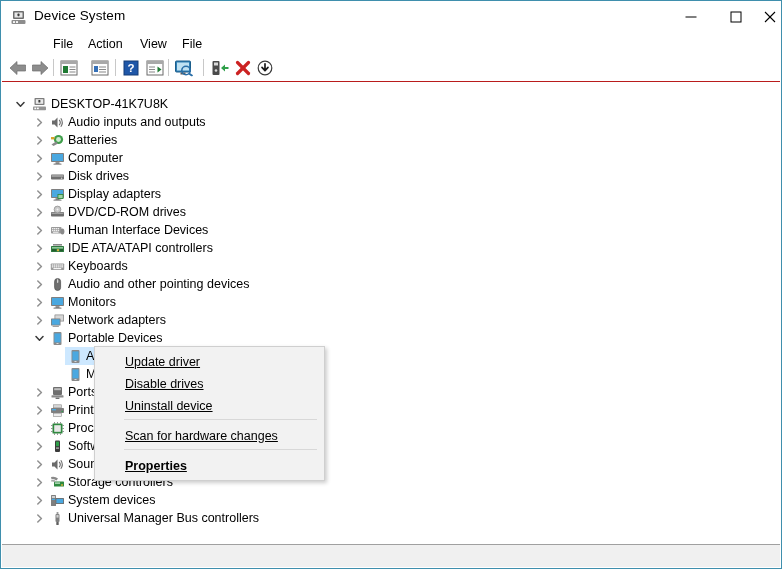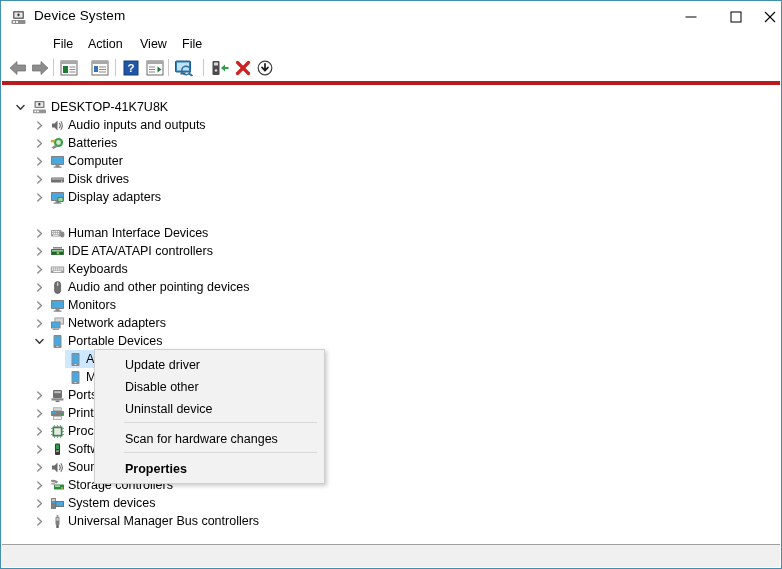--- a/index.html
+++ b/index.html
@@ -84,21 +84,21 @@
     position: absolute; top: 4px;
     width: 1px; height: 17px;
     background: #c8c8c8;
   }
 
   
   #content {
     position: absolute; left: 1px; top: 81px;
     width: 778px; height: 457px;
     background: #ffffff;
-    border-top: 4px solid #b91c1c;
+    border-top: 1px solid #b91c1c;
     overflow: hidden;
   }
   #tree {
     position: absolute; left: 0; top: 0;
     width: 778px; height: 456px;
   }
   .row {
     position: absolute;
     height: 18px;
     left: 0; right: 0;
@@ -140,20 +140,21 @@
     z-index: 50;
   }
   .ctxitem {
     position: absolute;
     left: 1px; width: 229px; height: 22px;
     font-size: 12.5px; color: #000;
     line-height: 22px;
     padding-left: 29px;
     cursor: default;
     white-space: nowrap;
+    text-decoration: underline;
   }
   .ctxitem.bold { font-weight: bold; }
   .ctxsep {
     position: absolute;
     left: 29px; width: 193px; height: 1px;
     background: #d8d8d8;
   }
 
   
   #statusbar {
@@ -405,20 +406,36 @@
               <rect x="2" y="3" width="11" height="7" fill="#4aa8e0"></rect>
               <rect x="5.5" y="11.3" width="4" height="1.6" fill="#6b6b6b"></rect>
               <rect x="3.5" y="12.6" width="8" height="1.2" rx=".4" fill="#8a8a8a"></rect>
               <rect x="7.5" y="7" width="6" height="5" rx=".5" fill="#2f8a3f"></rect>
               <rect x="8.4" y="7.9" width="4.2" height="3.2" fill="#9fd4a6"></rect>
             </svg>
         </span>
         <span class="lbl" style="left:66px">Display adapters</span>
       </div>
 
+      <div class="row" style="top:121px">
+        <span class="twisty" style="left:29px">
+            <svg width="9" height="9" viewBox="0 0 9 9">
+              <path d="M2.8 1 L6.4 4.5 L2.8 8" fill="none" stroke="#909090" stroke-width="1.5" stroke-linecap="round" stroke-linejoin="round"></path>
+            </svg>
+          </span>
+        <span class="ico" style="left:47px">
+          <svg width="15" height="15" viewBox="0 0 15 15">
+              <rect x="1" y="7" width="13" height="4.5" rx=".8" fill="#6f6f6f"></rect>
+              <rect x="1.6" y="7.6" width="11.8" height="1.3" fill="#a9a9a9"></rect>
+              <circle cx="7.5" cy="4.5" r="3.4" fill="#c9c9c9" stroke="#8a8a8a" stroke-width=".7"></circle>
+              <circle cx="7.5" cy="4.5" r="1" fill="#f2f2f2"></circle>
+            </svg>
+        </span>
+        <span class="lbl" style="left:66px">DVD/CD-ROM drives</span>
+      </div>
 
       <div class="row" style="top:139px">
         <span class="twisty" style="left:29px">
             <svg width="9" height="9" viewBox="0 0 9 9">
               <path d="M2.8 1 L6.4 4.5 L2.8 8" fill="none" stroke="#909090" stroke-width="1.5" stroke-linecap="round" stroke-linejoin="round"></path>
             </svg>
           </span>
         <span class="ico" style="left:47px">
           <svg width="15" height="15" viewBox="0 0 15 15">
               <rect x="1" y="4" width="10.5" height="6.5" rx=".8" fill="#9a9a9a"></rect>
@@ -721,21 +738,21 @@
               <rect x="6.4" y="4" width="2.2" height="2.6" fill="#cfcfcf"></rect>
               <rect x="6.6" y="1" width="1.8" height="2.2" fill="#9a9a9a"></rect>
               <rect x="6.3" y="11" width="2.4" height="3" rx=".5" fill="#5f5f5f"></rect>
             </svg>
         </span>
         <span class="lbl" style="left:66px">Universal Manager Bus controllers</span>
       </div>
 
       <div id="ctxmenu" style="top:264px; left:92px;">
         <div class="ctxitem" style="top:4px">Update driver</div>
-        <div class="ctxitem" style="top:26px">Disable other</div>
+        <div class="ctxitem" style="top:26px">Disable drives</div>
         <div class="ctxitem" style="top:48px">Uninstall device</div>
         <div class="ctxsep" style="top:72px"></div>
         <div class="ctxitem" style="top:78px">Scan for hardware changes</div>
         <div class="ctxsep" style="top:102px"></div>
         <div class="ctxitem bold" style="top:108px">Properties</div>
       </div>
 
     </div>
   </div>
 

